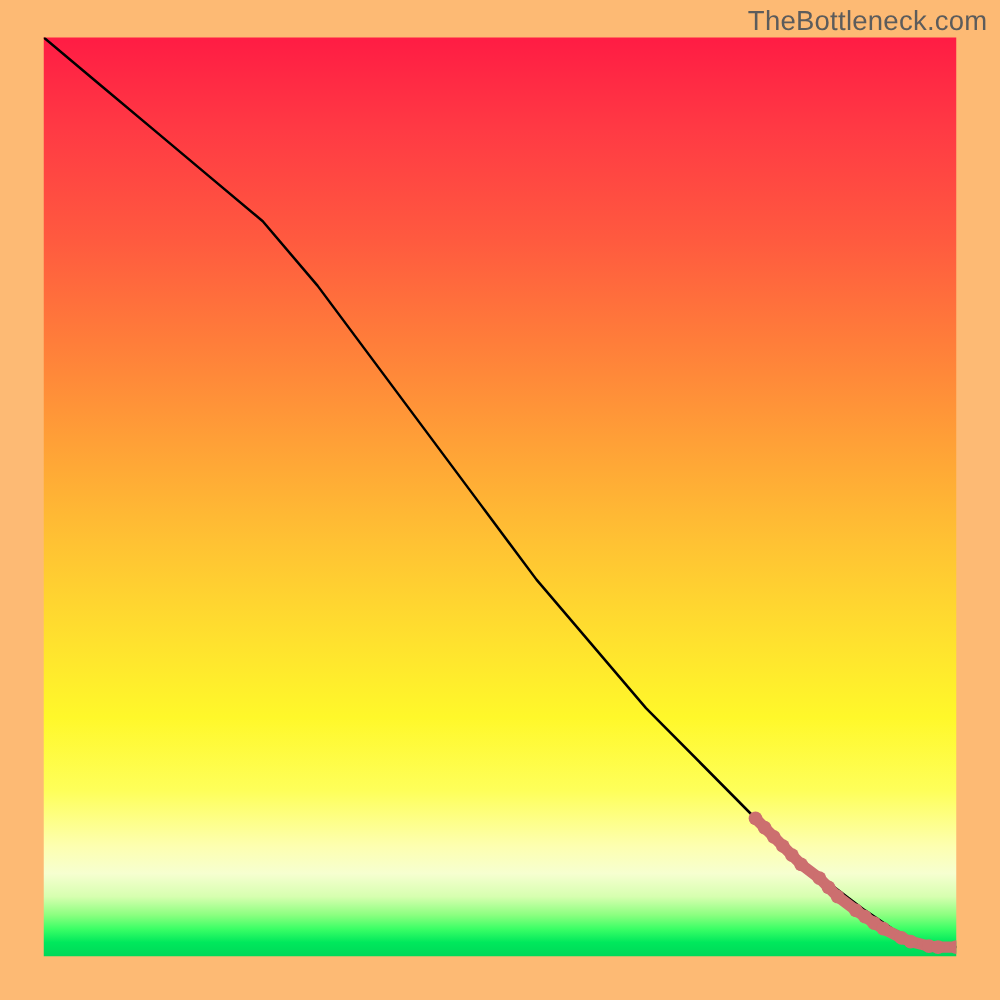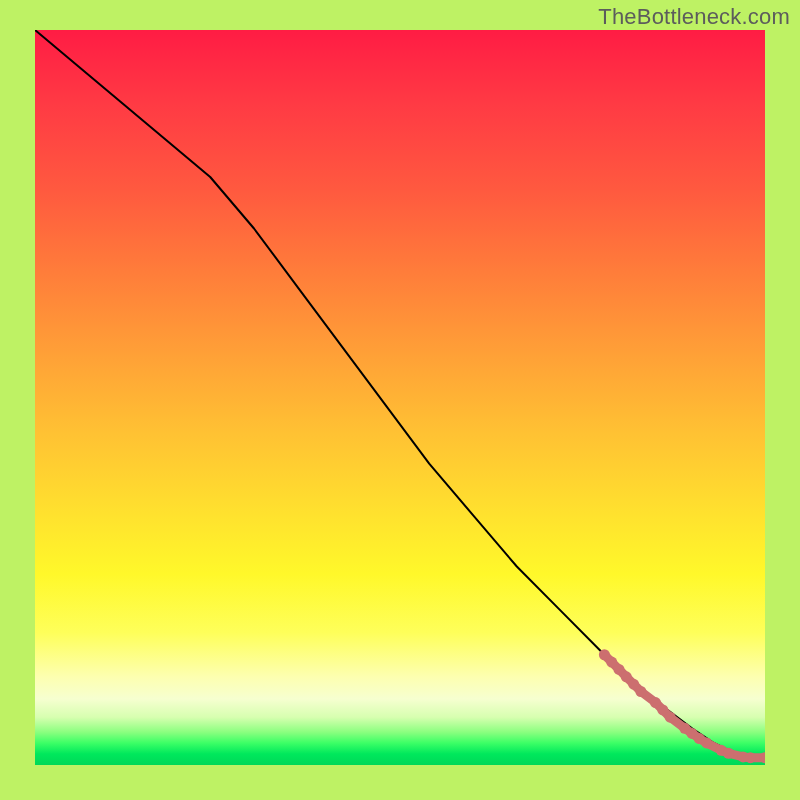--- a/index.html
+++ b/index.html
@@ -8,21 +8,21 @@
     width: 800px;
     height: 800px;
     background: #000;
     overflow: hidden;
     font-family: Arial, Helvetica, sans-serif;
   }
   .frame {
     position: relative;
     width: 800px;
     height: 800px;
-    background: #bef264;
+    background: #fdba74;
   }
   .watermark {
     position: absolute;
     top: 4px;
     right: 10px;
     color: #5c5c5c;
     font-size: 22px;
     font-weight: 500;
     letter-spacing: 0.2px;
     z-index: 10;

